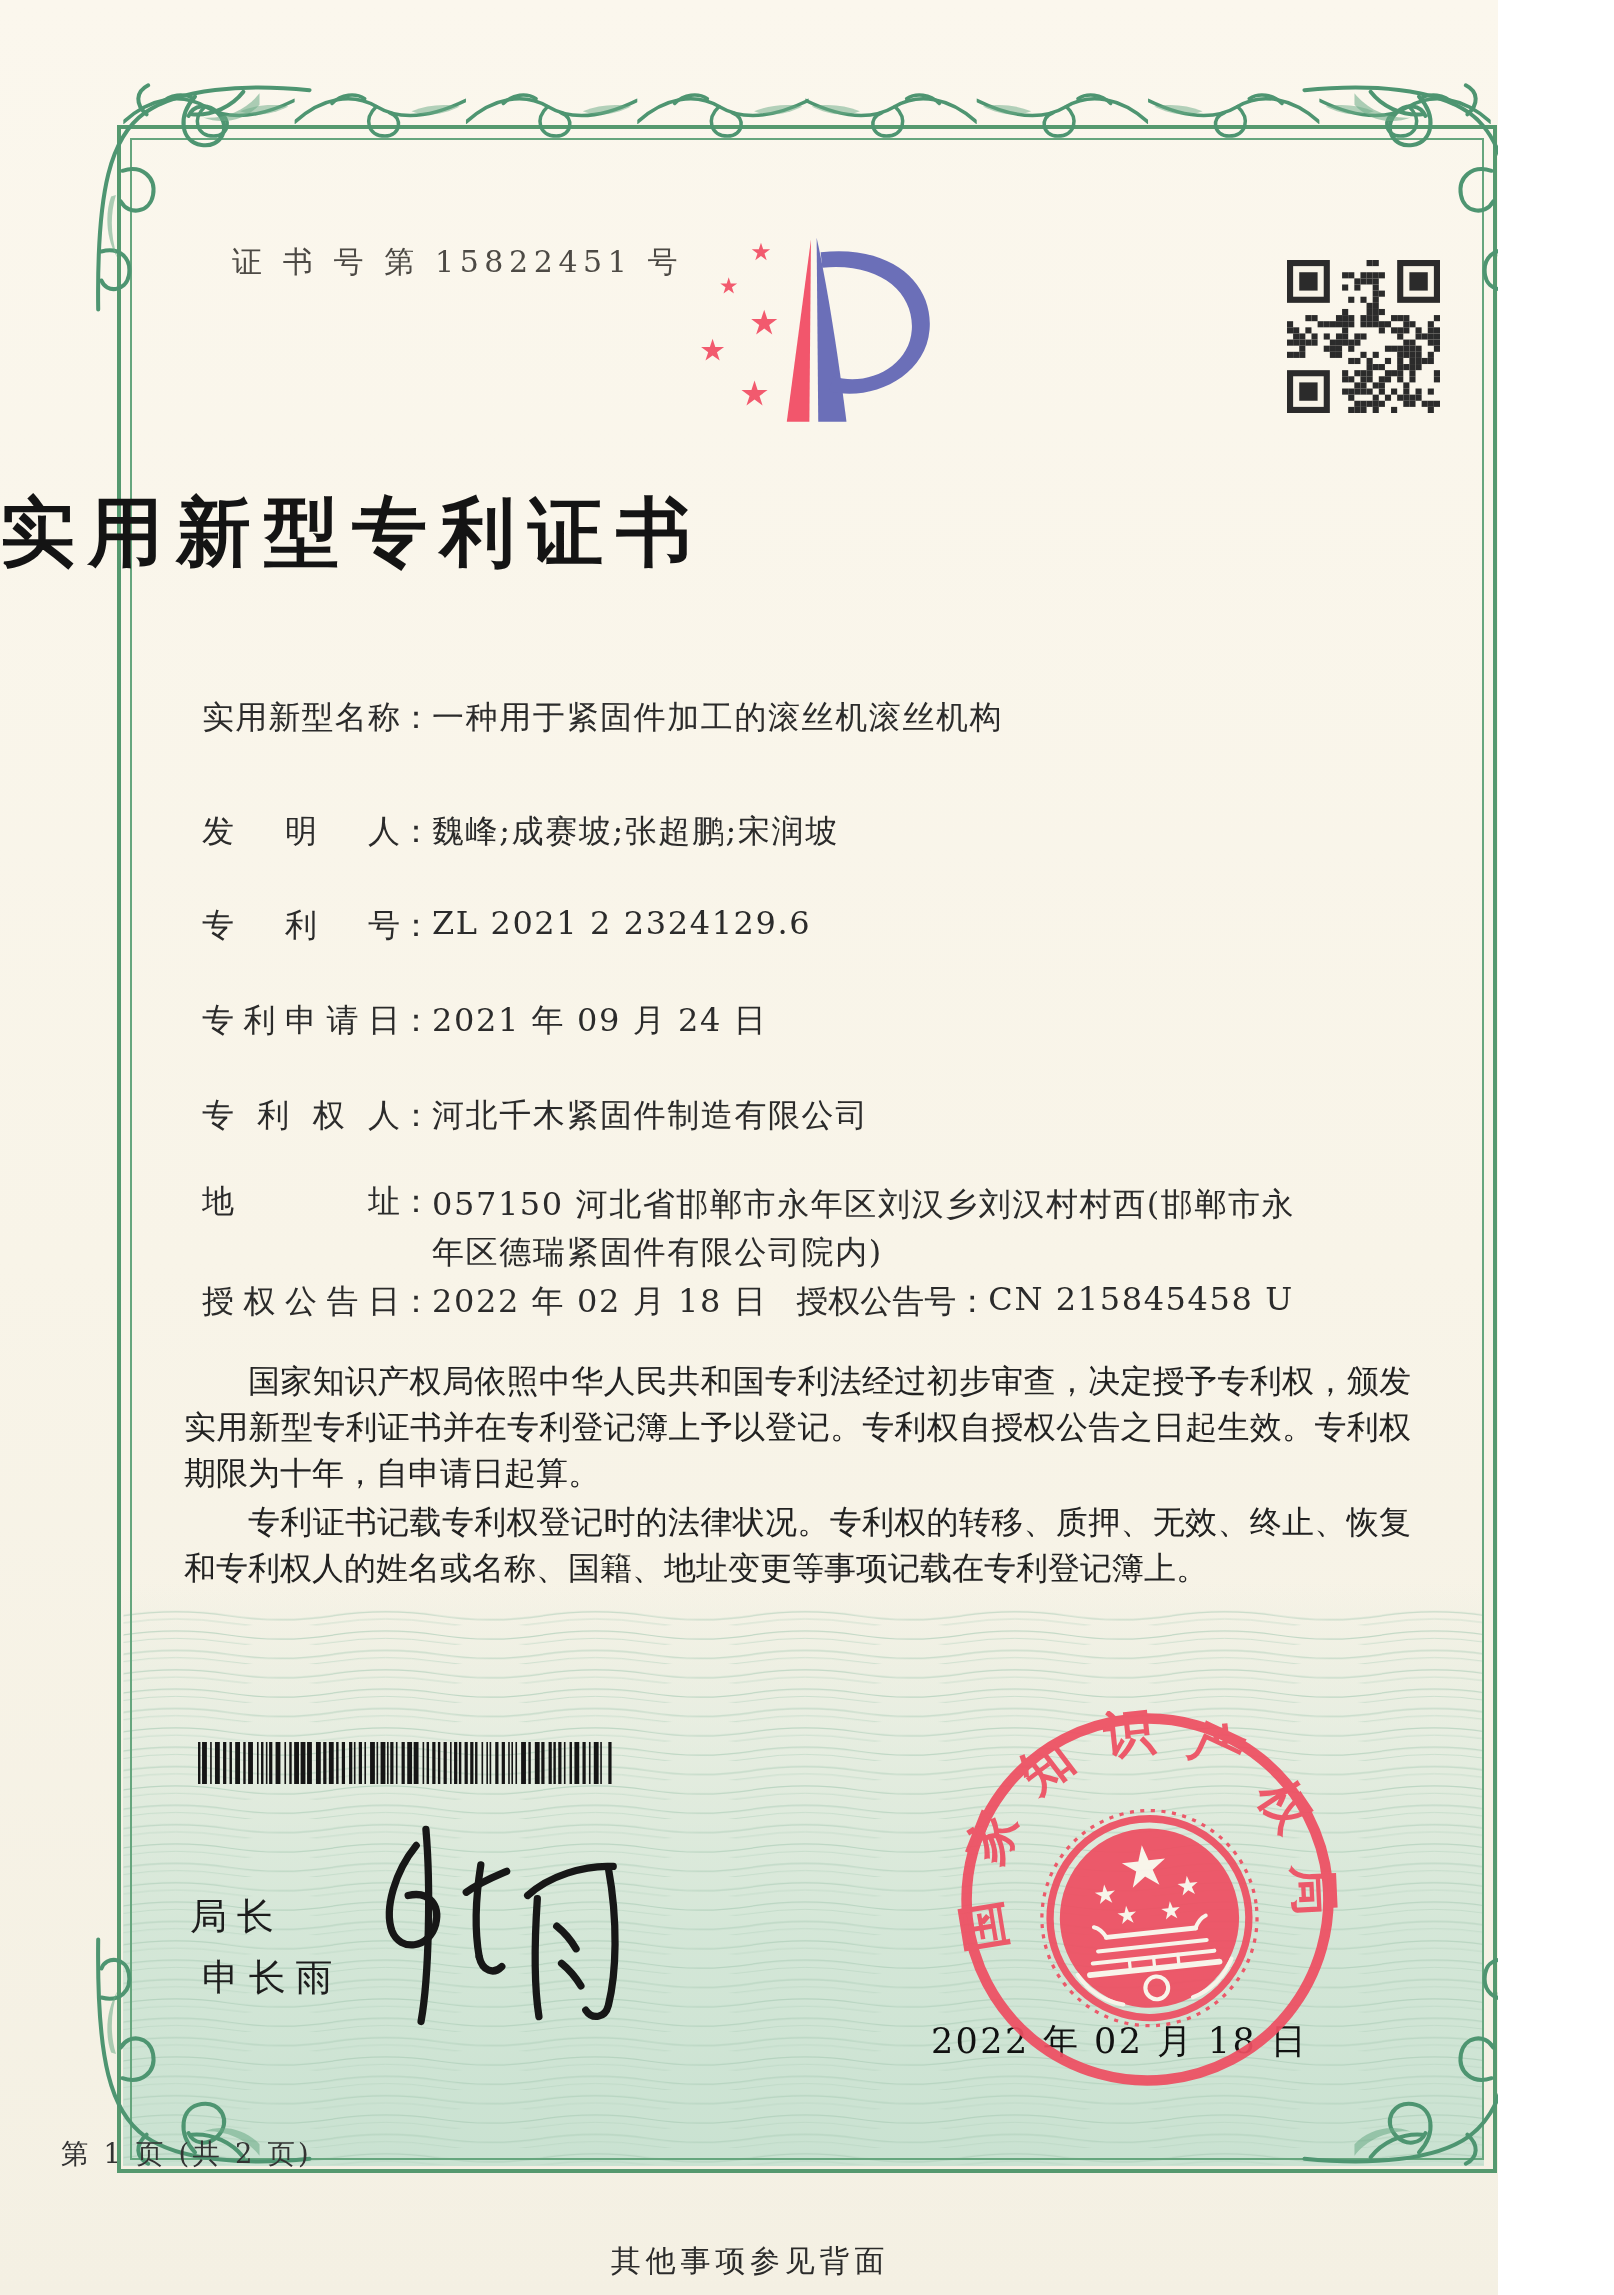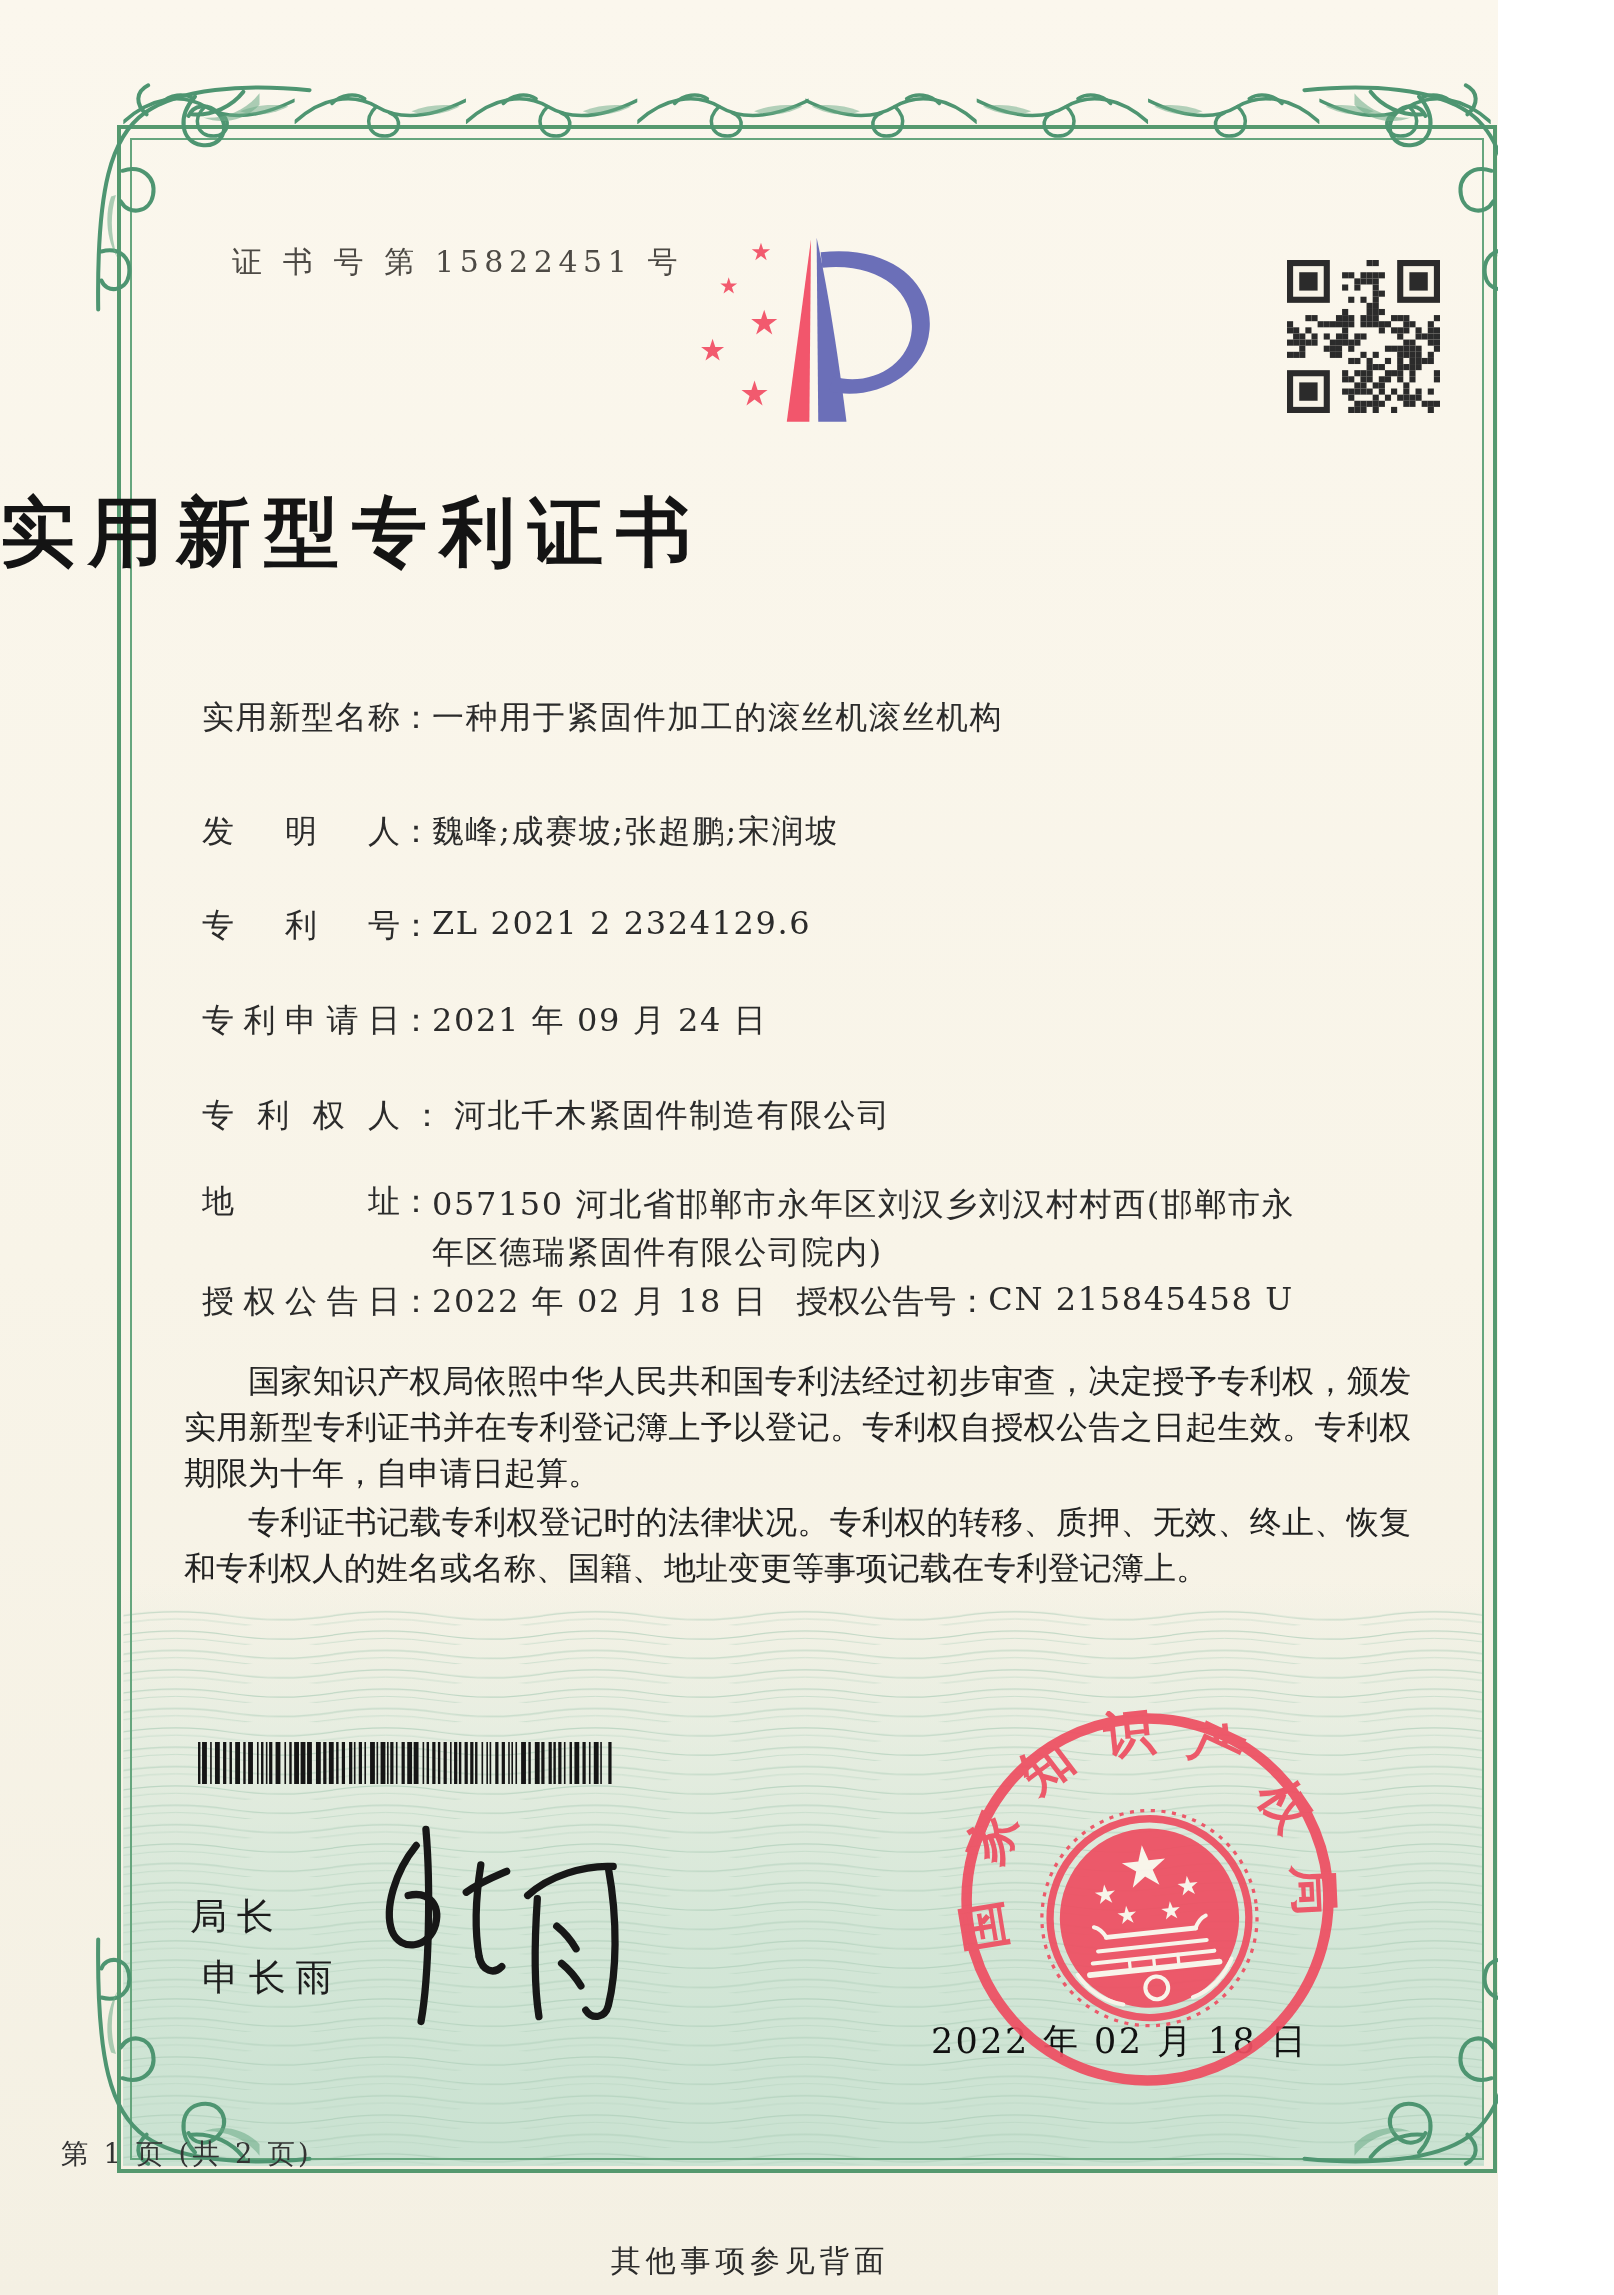--- a/index.html
+++ b/index.html
@@ -345,21 +345,21 @@
   <div class="abs frow" style="top:904px;">
     <span class="flabel">专利号</span>
       <span class="fcolon">：</span>
       <span class="fvalue">ZL 2021 2 2324129.6</span>
   </div>
   <div class="abs frow" style="top:999px;">
     <span class="flabel">专利申请日</span>
       <span class="fcolon">：</span>
       <span class="fvalue">2021 年 09 月 24 日</span>
   </div>
-  <div class="abs frow" style="top:1094px;gap:11px;">
+  <div class="abs frow" style="top:1094px;">
     <span class="flabel">专利权人</span>
       <span class="fcolon">：</span>
       <span class="fvalue">河北千木紧固件制造有限公司</span>
   </div>
   <div class="abs frow addr" style="top:1180px;">
     <span class="flabel">地址</span>
       <span class="fcolon">：</span>
     <span class="fvalue">
       <span style="display:block">057150 河北省邯郸市永年区刘汉乡刘汉村村西(邯郸市永</span>
       <span style="display:block">年区德瑞紧固件有限公司院内)</span>

